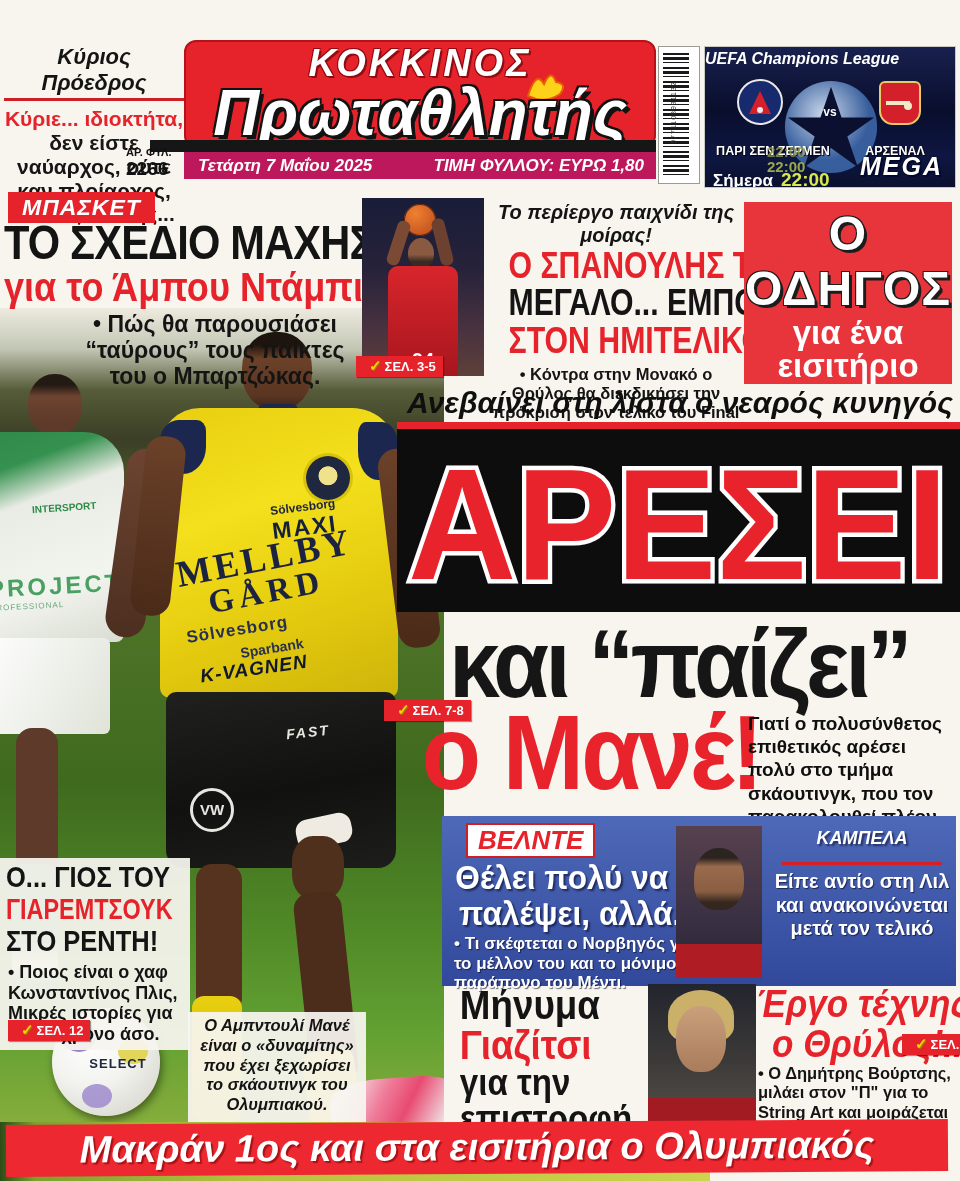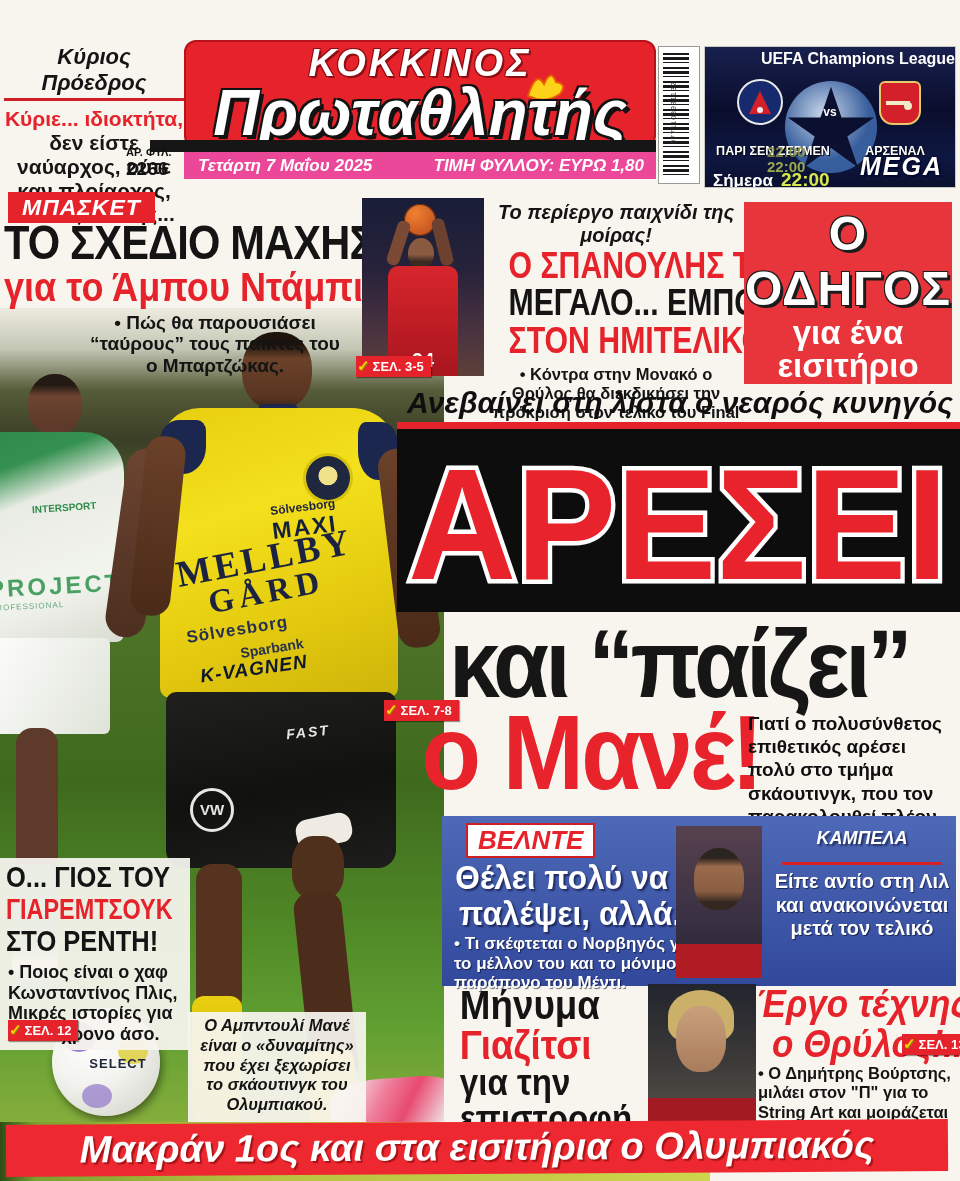--- a/index.html
+++ b/index.html
@@ -21,40 +21,40 @@
              font-weight:bold;font-style:italic;color:#fff;letter-spacing:3px;
              text-shadow:2px 2px 0 #8e0d12,-1px -1px 0 #8e0d12,1px -1px 0 #8e0d12,-1px 1px 0 #8e0d12;}
   .brand-main{position:absolute;left:0;right:0;top:34px;text-align:center;font-size:64px;
               font-weight:bold;font-style:italic;color:#fff;letter-spacing:0px;
               text-shadow:4px 4px 0 #121212,-2px -2px 0 #121212,2px -2px 0 #121212,-2px 2px 0 #121212;}
   .flame{right:84px;top:26px;}
   .issue{left:126px;top:146px;width:56px;text-align:left;color:#111;}
   .issue .lab{font-size:11px;font-weight:bold;}
   .issue .num{font-size:19px;font-weight:bold;}
   .blackbar{left:150px;top:140px;width:506px;height:12px;background:#161616;}
-  .datestrip{left:184px;top:152px;width:472px;height:27px;background:#ec4899;}
+  .datestrip{left:184px;top:152px;width:472px;height:27px;background:#be185d;}
   .date{position:absolute;left:14px;top:0;line-height:27px;color:#fff;
         font-weight:bold;font-style:italic;font-size:17px;}
   .price{position:absolute;right:12px;top:0;line-height:27px;color:#fff;
          font-weight:bold;font-style:italic;font-size:17px;}
 
   
   .barcode{left:658px;top:46px;width:42px;height:138px;background:#fff;border:1px solid #9a9a96;
            box-sizing:border-box;}
   .barcode .lines{position:absolute;left:4px;top:6px;right:10px;bottom:6px;
       background:repeating-linear-gradient(to bottom,#1a1a1a 0 2px,transparent 2px 4px,
                  #1a1a1a 4px 7px,transparent 7px 9px,#1a1a1a 9px 10px,transparent 10px 14px);}
   .barcode .num{position:absolute;right:-6px;top:62px;font-size:7px;color:#333;
                 transform:rotate(-90deg);letter-spacing:1px;}
 
   
   .tvbox{left:704px;top:46px;width:252px;height:142px;border:1px solid #c9c9c4;box-sizing:border-box;
          background:linear-gradient(180deg,#18204e 0%,#0a0e2d 45%,#0e1742 78%,#0a102f 100%);overflow:hidden;}
-  .tv-title{position:absolute;left:0;right:0;top:3px;text-align:right;color:#fff;
-            font-size:16px;font-weight:bold;}
+  .tv-title{position:absolute;left:0;right:0;top:3px;text-align:left;color:#fff;
+            font-size:16px;font-weight:bold;font-style:italic;}
   .starball{position:absolute;left:78px;top:32px;opacity:.9;}
   .crest-psg{position:absolute;left:32px;top:32px;width:46px;height:46px;border-radius:50%;
              background:#182a6e;border:2px solid #e9e9e9;box-sizing:border-box;}
   .crest-psg svg{position:absolute;left:6px;top:7px;}
   .crest-ars{position:absolute;right:34px;top:34px;width:42px;height:44px;background:#d3202a;
              border:2px solid #e8c96a;border-radius:6px 6px 14px 14px;box-sizing:border-box;}
   .crest-ars svg{position:absolute;left:3px;top:12px;}
   .tv-vs{position:absolute;left:0;right:0;top:58px;text-align:center;color:#fff;
          font-size:12px;font-weight:bold;}
   .tv-home{position:absolute;left:4px;top:97px;width:128px;text-align:center;color:#fff;
@@ -68,21 +68,21 @@
   .tv-mega{position:absolute;right:12px;bottom:6px;color:#fff;font-size:25px;font-weight:bold;
            font-style:italic;letter-spacing:2px;text-shadow:0 0 2px #000,2px 2px 0 #00093a;}
 
   
   .basket-badge{left:8px;top:192px;background:#e6222b;color:#fff;font-size:23px;font-weight:bold;
                 font-style:italic;padding:2px 14px;letter-spacing:1px;}
   .basket-h1{left:4px;top:214px;font-size:49px;font-weight:bold;color:#141414;letter-spacing:-1px;
              transform:scaleX(.85);transform-origin:left;white-space:nowrap;}
   .basket-h2{left:4px;top:264px;font-size:41px;font-weight:bold;color:#e6222b;
              transform:scaleX(.88);transform-origin:left;white-space:nowrap;}
-  .basket-bullet{left:84px;top:312px;width:262px;text-align:center;font-size:19px;
+  .basket-bullet{left:84px;top:312px;width:262px;text-align:center;font-size:23px;
                  font-weight:bold;line-height:1.12;}
 
   
   .bball{left:362px;top:198px;width:122px;height:178px;overflow:hidden;
          background:linear-gradient(180deg,#191d38 0%,#27223a 40%,#4a3340 75%,#5d4038 100%);}
   .bb-ball{position:absolute;left:42px;top:6px;width:32px;height:32px;border-radius:50%;
            background:radial-gradient(circle at 35% 30%,#f08030,#b5481c);box-shadow:inset 0 0 0 1px #5a2410;}
   .bb-arm1{position:absolute;left:30px;top:22px;width:13px;height:46px;background:#7a4a34;transform:rotate(18deg);border-radius:6px;}
   .bb-arm2{position:absolute;left:74px;top:20px;width:13px;height:48px;background:#6d4130;transform:rotate(-14deg);border-radius:6px;}
   .bb-head{position:absolute;left:46px;top:40px;width:26px;height:30px;border-radius:50% 50% 46% 46%;
@@ -113,21 +113,21 @@
   .band{left:397px;top:422px;width:563px;height:190px;background:#0d0d0d;
         border-top:7px solid #e6222b;box-sizing:border-box;text-align:center;}
   .h-kai{left:398px;top:608px;width:562px;text-align:center;font-size:97px;font-weight:bold;
          color:#161616;letter-spacing:-4px;transform:scaleX(.94);transform-origin:center;white-space:nowrap;}
   .h-mane{left:408px;top:692px;width:340px;text-align:center;font-size:106px;font-weight:bold;
           color:#e8232b;letter-spacing:-3px;transform:scaleX(.92);transform-origin:center;white-space:nowrap;}
   .deck{left:748px;top:712px;width:206px;font-size:19px;font-weight:bold;line-height:1.22;color:#0f0f0f;}
 
   
   .sel{position:absolute;background:#e6222b;color:#fff;font-weight:bold;font-size:13px;
-       padding:1px 7px 2px 1px;white-space:nowrap;box-shadow:1px 1px 1px rgba(0,0,0,.4);}
+       padding:1px 7px 2px 13px;white-space:nowrap;box-shadow:1px 1px 1px rgba(0,0,0,.4);}
   .sel .ck{color:#ffd400;margin-right:3px;font-size:15px;text-shadow:1px 1px 0 #9a8500;}
 
   
   .velde{left:442px;top:816px;width:514px;height:170px;
          background:linear-gradient(180deg,#4e69b8,#32499b);}
   .v-badge{position:absolute;left:24px;top:7px;background:#fff;border:2px solid #cf1f26;
            padding:0 10px;font-size:26px;font-weight:bold;font-style:italic;color:#e6222b;}
   .v-h{position:absolute;left:4px;width:266px;text-align:center;font-size:34px;font-weight:bold;
        color:#fff;transform:scaleX(.93);transform-origin:center;white-space:nowrap;
        text-shadow:2px 2px 2px rgba(0,0,30,.55);}

